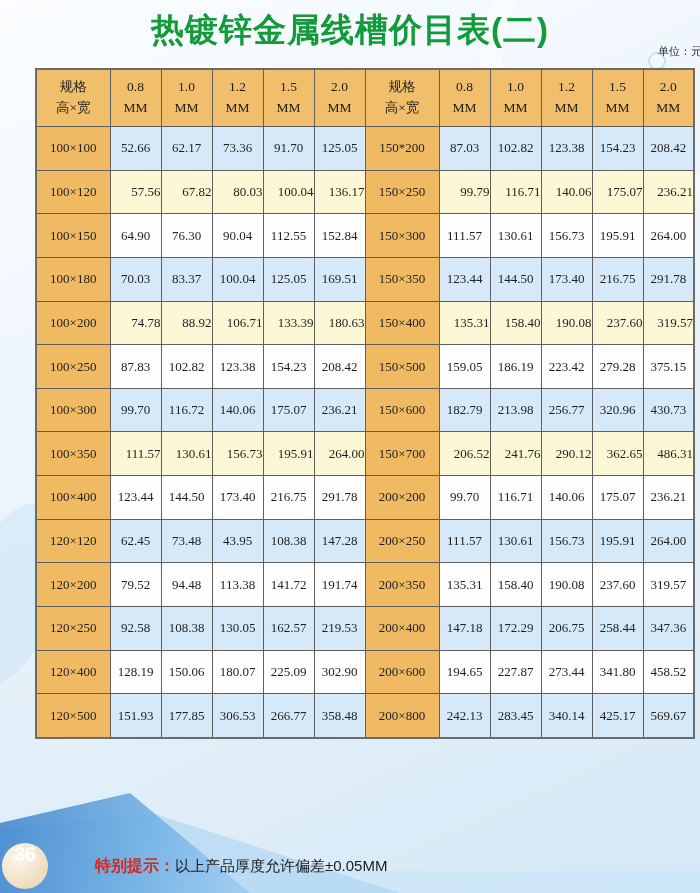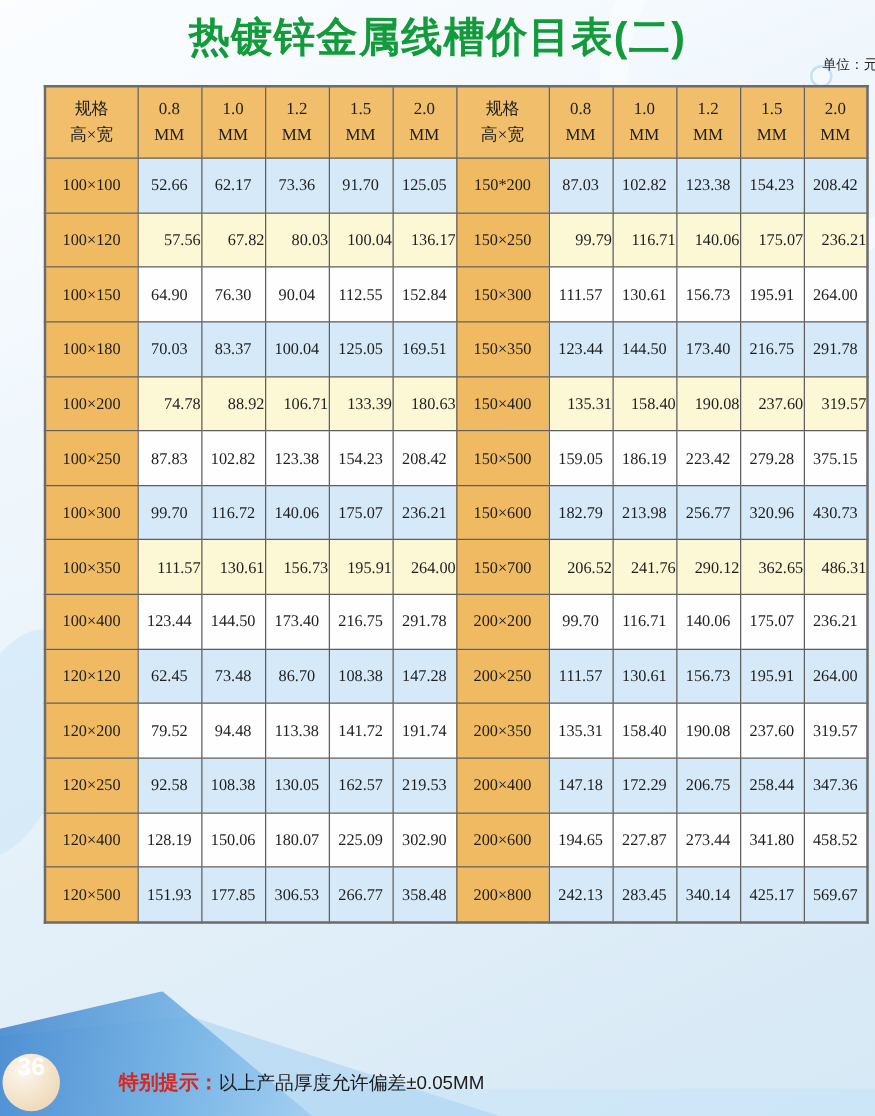--- a/index.html
+++ b/index.html
@@ -223,21 +223,21 @@
           <td class="val">99.70</td>
           <td class="val">116.71</td>
           <td class="val">140.06</td>
           <td class="val">175.07</td>
           <td class="val">236.21</td>
         </tr>
         <tr class="bg-blue">
           <td class="spec">120×120</td>
           <td class="val">62.45</td>
           <td class="val">73.48</td>
-          <td class="val">86.70</td>
+          <td class="val">43.95</td>
           <td class="val">108.38</td>
           <td class="val">147.28</td>
           <td class="spec">200×250</td>
           <td class="val">111.57</td>
           <td class="val">130.61</td>
           <td class="val">156.73</td>
           <td class="val">195.91</td>
           <td class="val">264.00</td>
         </tr>
         <tr class="bg-white">

